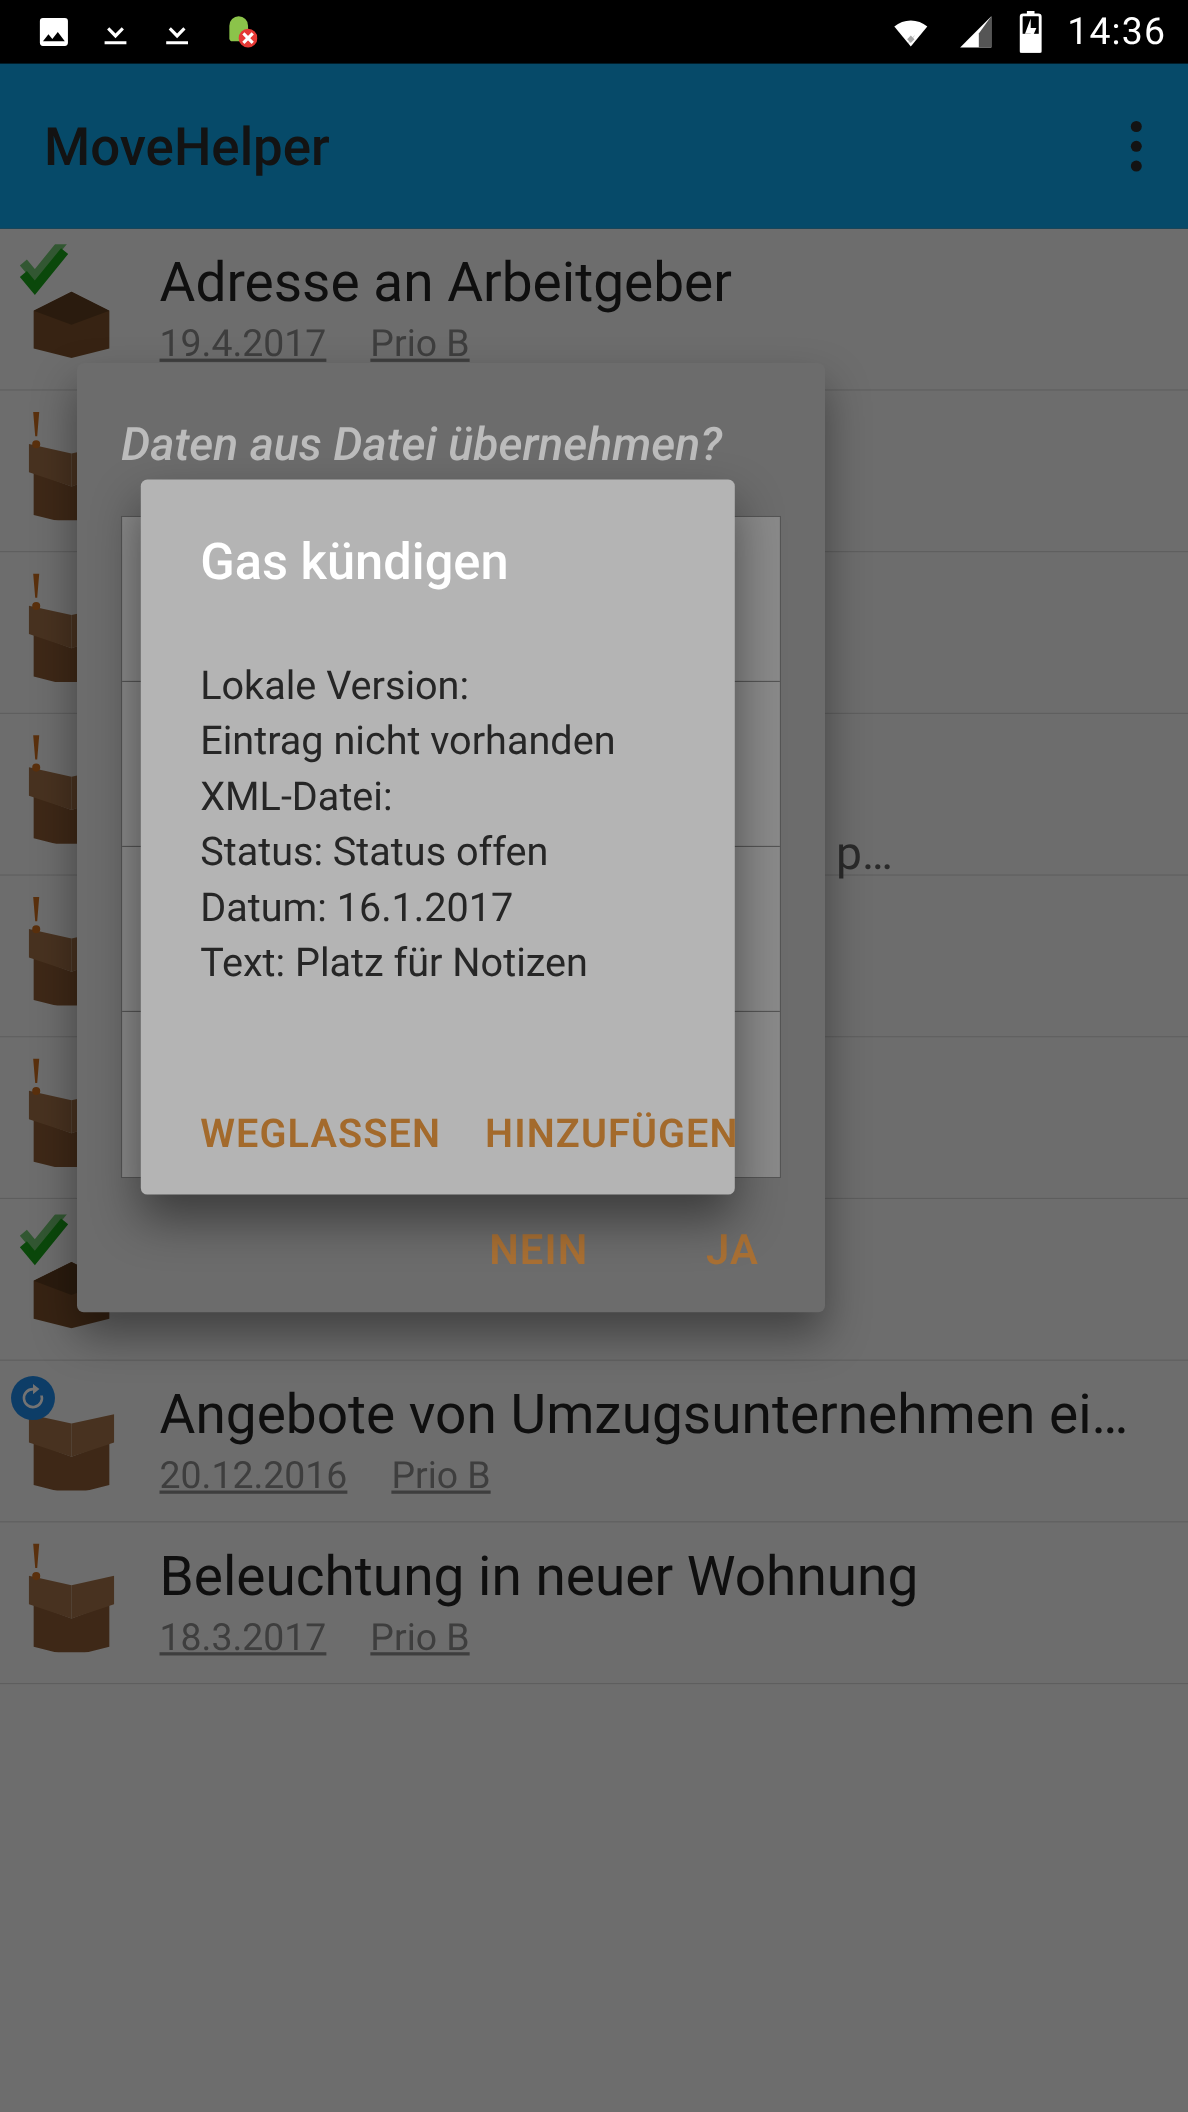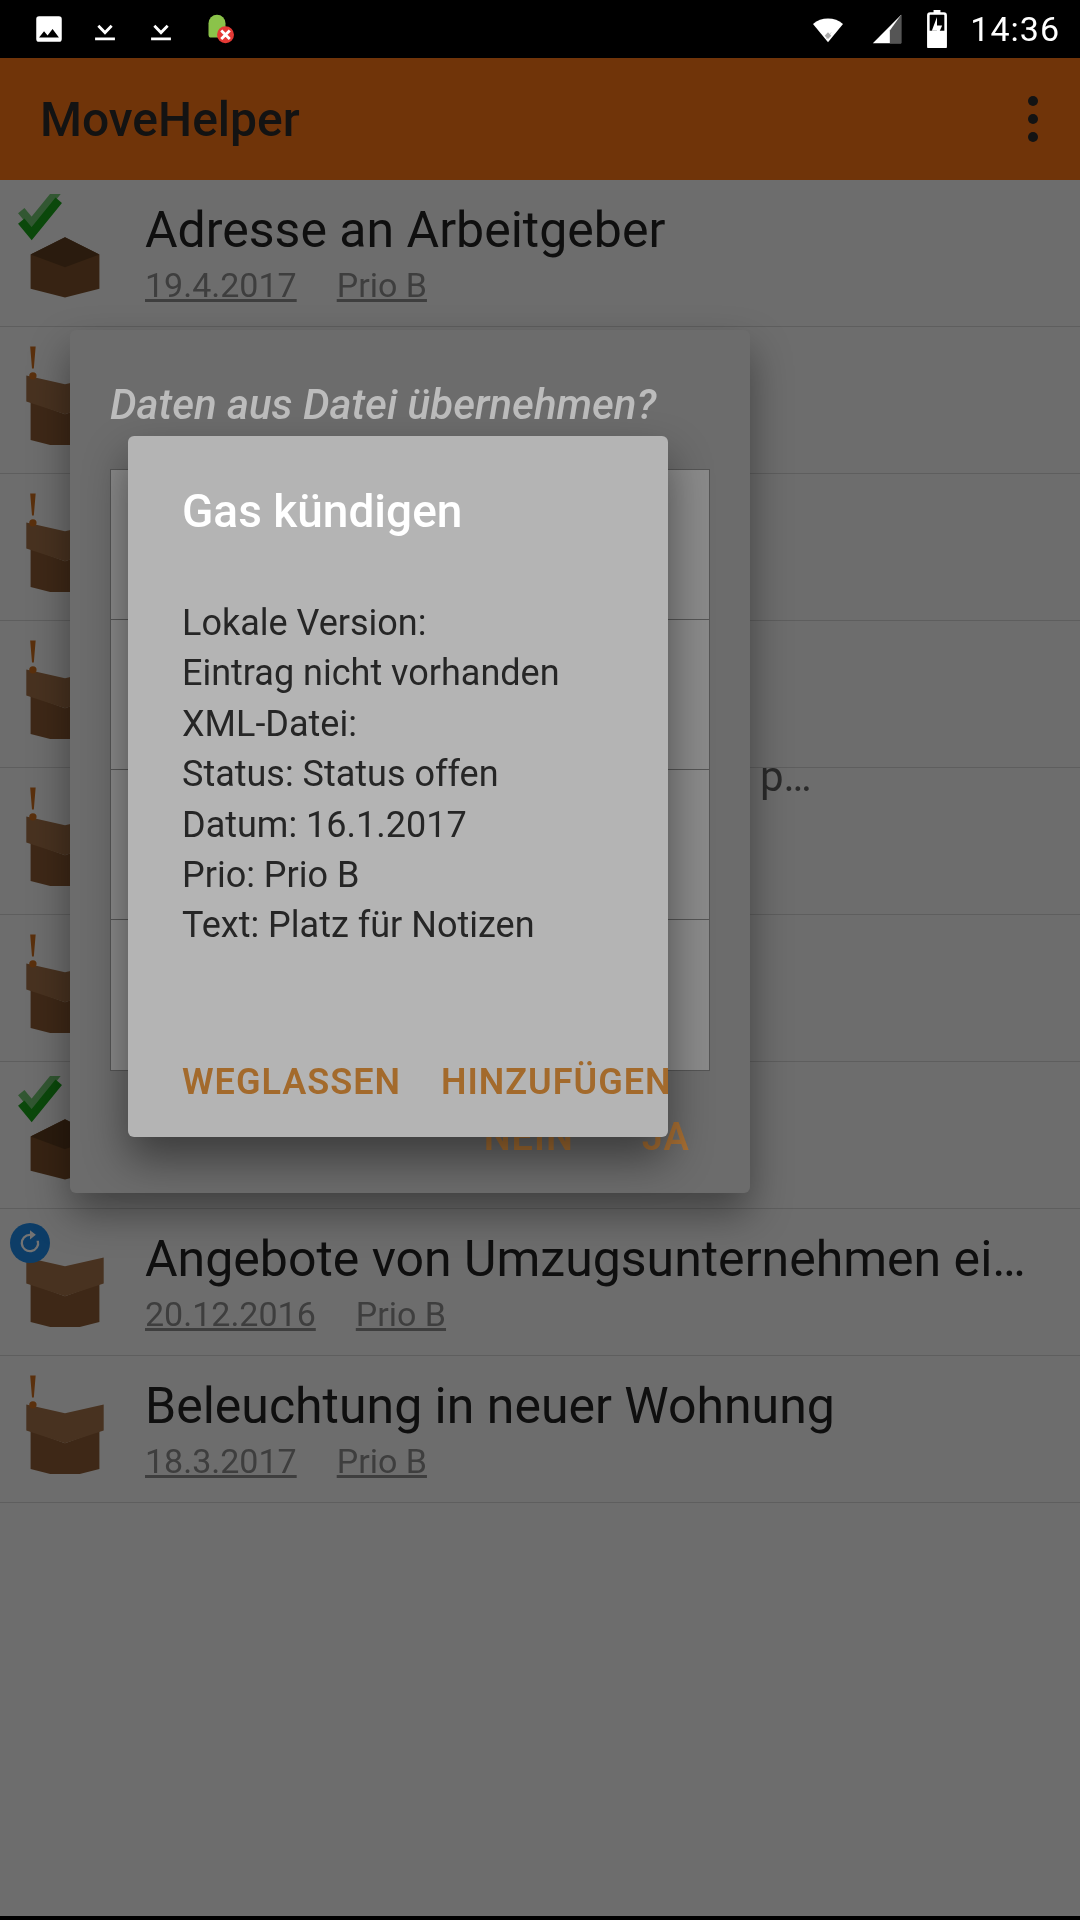--- a/index.html
+++ b/index.html
@@ -5,21 +5,21 @@
 * { margin: 0; padding: 0; box-sizing: border-box; font-family: Roboto, Arial, sans-serif; }
 html, body { width: 1080px; height: 1920px; overflow: hidden; background: #000; }
 
 
 .status-bar { height: 58px; background: #000; display: flex; align-items: center; justify-content: space-between; padding: 0 20px; color: #fff; font-size: 34px; margin-left: 12px; }
 .status-left, .status-right { display: flex; align-items: center; gap: 22px; }
 .status-icon { display: inline-flex; }
 .clock { font-weight: 400; letter-spacing: 1px; }
 
 
-.app-bar { height: 122px; background: #f97316; display: flex; align-items: center; justify-content: space-between; padding: 0 40px 0 40px; }
+.app-bar { height: 150px; background: #0ea5e9; display: flex; align-items: center; justify-content: space-between; padding: 0 40px 0 40px; }
 .app-title { font-size: 48px; font-weight: 500; color: #2a2a2a; }
 .more-dots { width: 12px; display: flex; flex-direction: column; gap: 8px; }
 .more-dots span { width: 10px; height: 10px; background: #2a2a2a; border-radius: 50%; }
 
 
 .list { background: #f2f2f2; height: calc(1920px - 58px - 126px); overflow: hidden; }
 .row { display: flex; align-items: center; padding: 18px 30px 18px 10px; border-bottom: 1px solid #d0d0d0; gap: 25px; min-height: 144px; }
 .row .thumb { width: 110px; height: 110px; flex: 0 0 110px; position: relative; }
 .row .meta { display: flex; flex-direction: column; gap: 6px; min-width: 0; flex: 1; }
 .row .title { font-size: 50px; color: #222; white-space: nowrap; overflow: hidden; text-overflow: ellipsis; }
@@ -38,21 +38,21 @@
 .scrim { position: absolute; left:0; right:0; top:58px; bottom:0; background: rgba(0,0,0,.55); }
 
 
 .dialog-outer { position: absolute; left: 70px; top: 330px; width: 680px; background: #6c6c6c; border-radius: 6px; padding: 50px 40px 34px 40px; box-shadow: 0 20px 40px rgba(0,0,0,.4); }
 .dialog-outer .outer-title { color: #bcbcbc; font-size: 42px; font-weight: 500; margin-bottom: 40px; font-style: italic; }
 .options { background: #8a8a8a; border: 1px solid #555; }
 .opt-item { height: 150px; border-bottom: 1px solid #555; display:flex; align-items:center; padding-left:20px; }
 .opt-item:last-child { border-bottom: none; }
 .arrow-left { width: 80px; height: 60px; }
 .ke-label { color:#3b4fd1; font-size:40px; font-weight:700; }
-.outer-actions { display:flex; justify-content:flex-end; gap:68px; margin-top: 44px; padding-right: 20px; }
+.outer-actions { display:flex; justify-content:flex-end; gap:107px; margin-top: 44px; padding-right: 20px; }
 .outer-actions button { background:none; border:none; color:#a97034; font-size:38px; font-weight:600; letter-spacing:1px; }
 
 
 .dialog-inner { position: absolute; left: 128px; top: 436px; width: 540px; background: #b4b4b4; border-radius: 6px; padding: 48px 54px 34px 54px; box-shadow: 0 22px 44px rgba(0,0,0,.45); color:#1a1a1a; }
 .dialog-inner h2 { color:#fff; font-size:46px; font-weight:500; margin-bottom: 60px; }
 .dialog-inner .body { font-size: 36px; line-height: 1.4; color:#262626; }
 .inner-actions { display:flex; justify-content:space-between; gap:40px; margin-top: 110px; }
 .inner-actions button { background:none; border:none; color:#a36a2c; font-size:36px; font-weight:600; letter-spacing:1px; }
 
 button { cursor:pointer; }
@@ -319,20 +319,19 @@
 </div>
 
 <div class="dialog-inner">
   <h2>Gas kündigen</h2>
   <div class="body">
     <div>Lokale Version:</div>
     <div>Eintrag nicht vorhanden</div>
     <div>XML-Datei:</div>
     <div>Status: Status offen</div>
     <div>Datum: 16.1.2017</div>
-    <div>Prio: Prio B</div>
     <div>Text: Platz für Notizen</div>
   </div>
   <div class="inner-actions">
     <button>WEGLASSEN</button>
     <button>HINZUFÜGEN</button>
   </div>
 </div>
 
 </body></html>

